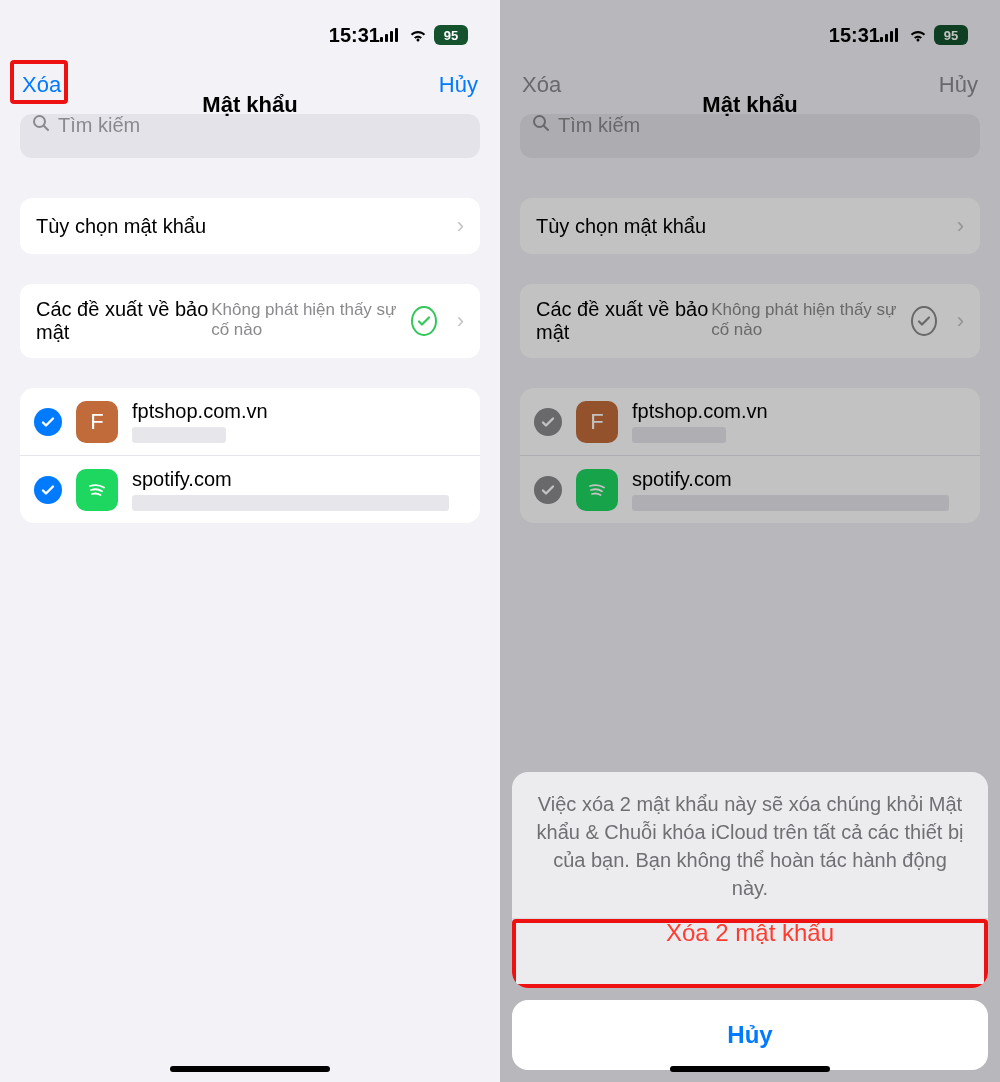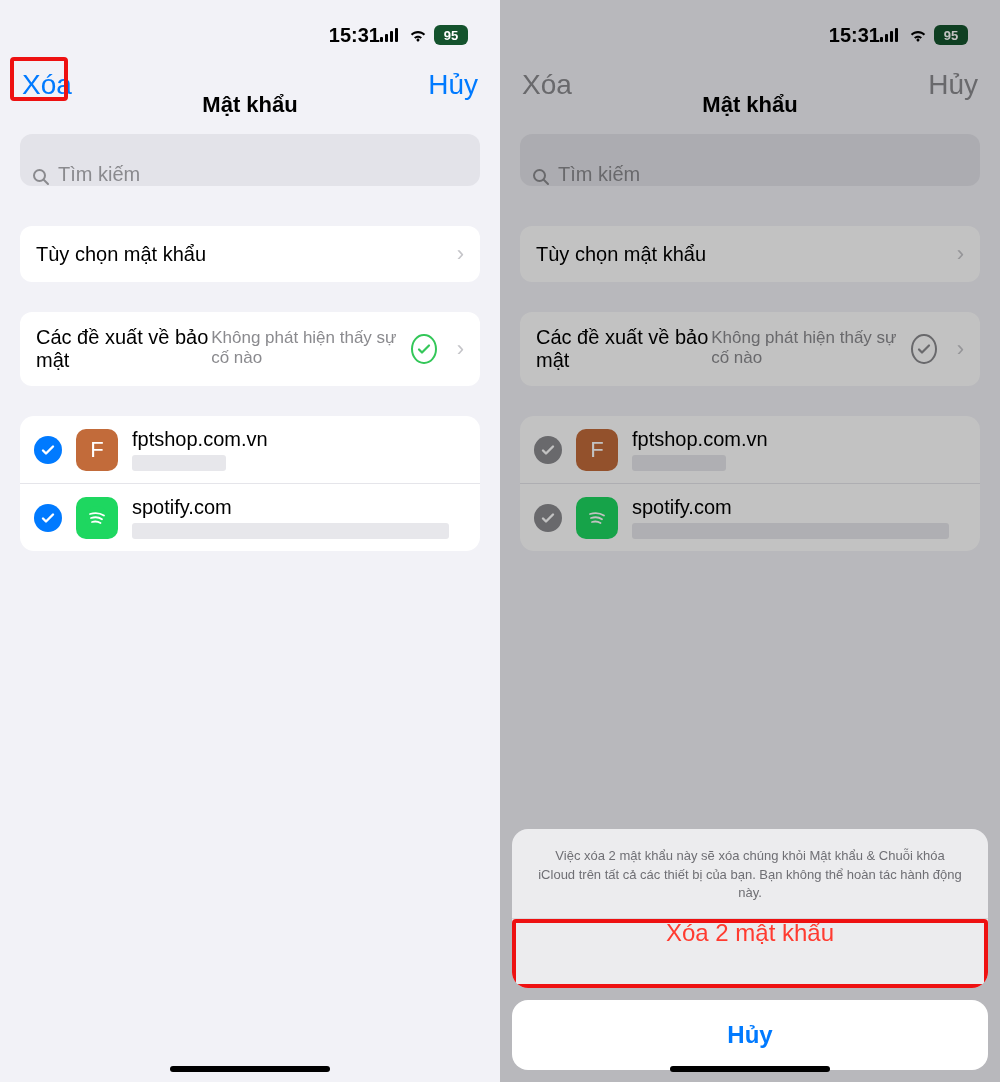--- a/index.html
+++ b/index.html
@@ -10,27 +10,27 @@
   .dim-overlay { position: absolute; inset: 0; background: rgba(0,0,0,0.24); pointer-events: none; }
 
   
   .status-bar { height: 56px; display: flex; align-items: center; justify-content: flex-end; padding: 14px 32px 0 42px; font-size: 20px; font-weight: 600; }
   .status-right { display: flex; align-items: center; gap: 6px; }
   .battery-badge { display: inline-flex; align-items: center; justify-content: center; width: 34px; height: 20px; border-radius: 6px; background: #14532d; color: #fff; font-size: 13px; font-weight: 700; }
 
   
   .nav-bar { height: 58px; display: flex; align-items: center; justify-content: space-between; padding: 0 22px; font-size: 22px; }
   .nav-title { font-weight: 600; font-size: 22px; margin-top: 40px; }
-  .nav-btn { color: #007aff; font-size: 28px; }
+  .nav-btn { color: #007aff; font-size: 22px; }
   .nav-left { position: relative; }
   .red-outline { position: absolute; border: 4px solid #e11; border-radius: 4px; pointer-events:none; }
 
   
   .search-wrap { padding: 0 20px 10px; }
-  .search-field { display: flex; align-items: flex-end; gap: 8px; background: #e3e3e9; border-radius: 12px; height: 52px; padding: 0 12px; color: #8a8a8e; font-size: 20px; margin-top: 20px; }
+  .search-field { display: flex; align-items: flex-start; gap: 8px; background: #e3e3e9; border-radius: 12px; height: 44px; padding: 0 12px; color: #8a8a8e; font-size: 20px; }
 
   
   .group { margin: 30px 20px 0; background: #fff; border-radius: 12px; overflow: hidden; }
   .cell { display: flex; align-items: center; padding: 14px 16px; min-height: 56px; font-size: 20px; color: #000; }
   .cell .chev { margin-left: auto; color: #c5c5c9; font-size: 22px; }
   .cell .sub { font-size: 17px; color: #8a8a8e; margin-top: 2px; }
   .check-circle { width: 30px; height: 30px; border: 2px solid #34c759; border-radius: 50%; display: inline-flex; align-items: center; justify-content: center; color: #34c759; margin-right: 12px; }
   .check-circle.gray { border-color: #8a8a8e; color: #8a8a8e; }
   .cell-col { display: flex; flex-direction: row; }
 
@@ -44,21 +44,21 @@
   .app-icon.orange { background: #c26b3a; }
   .app-icon.green { background: #1ed760; }
   .pw-text { display: flex; flex-direction: column; flex: 1; }
   .pw-site { font-size: 20px; }
   .pw-blur { width: 70%; height: 16px; background: #e7e7eb; border-radius: 3px; margin-top: 4px; }
   .pw-blur.long { width: 95%; }
 
   
   .sheet { position: absolute; left: 12px; right: 12px; bottom: 12px; }
   .sheet-top { background: #ececee; border-radius: 16px; overflow: hidden; }
-  .sheet-msg { padding: 18px 24px 16px; text-align: center; color: #6f6f74; font-size: 13px; line-height: 1.4; }
+  .sheet-msg { padding: 18px 24px 16px; text-align: center; color: #6f6f74; font-size: 20px; line-height: 1.4; }
   .sheet-btn { height: 70px; display: flex; align-items: flex-start; justify-content: center; font-size: 24px; border-top: 1px solid #d8d8dc; }
   .sheet-btn.destructive { color: #ff3b30; position: relative; }
   .sheet-cancel { margin-top: 12px; background: #fff; border-radius: 16px; height: 70px; display: flex; align-items: center; justify-content: center; font-size: 24px; font-weight: 600; color: #007aff; }
 
   .home-indicator { position: absolute; bottom: 10px; left: 50%; transform: translateX(-50%); width: 160px; height: 6px; border-radius: 3px; background: #000; }
 
   svg { display: block; }
 </style>
 </head>
 <body>

